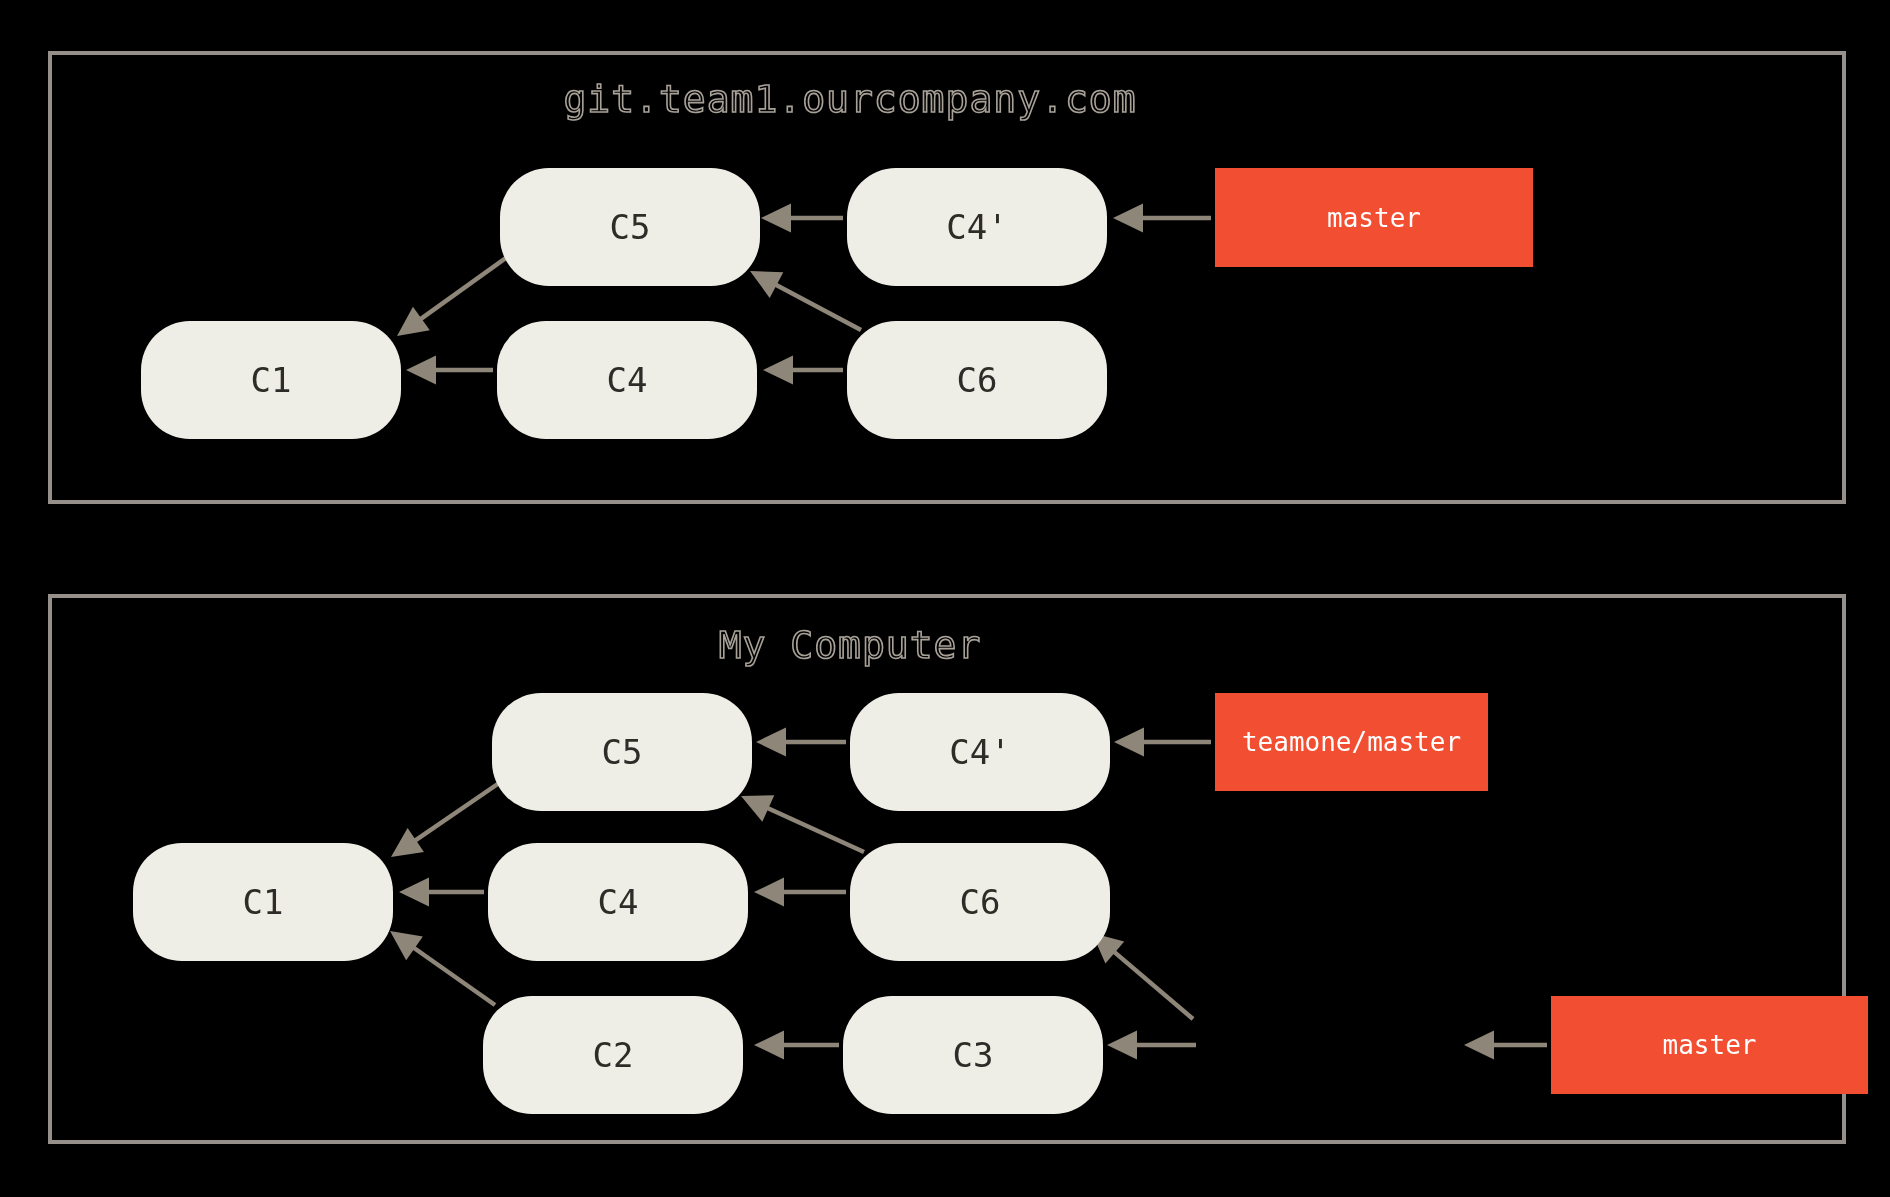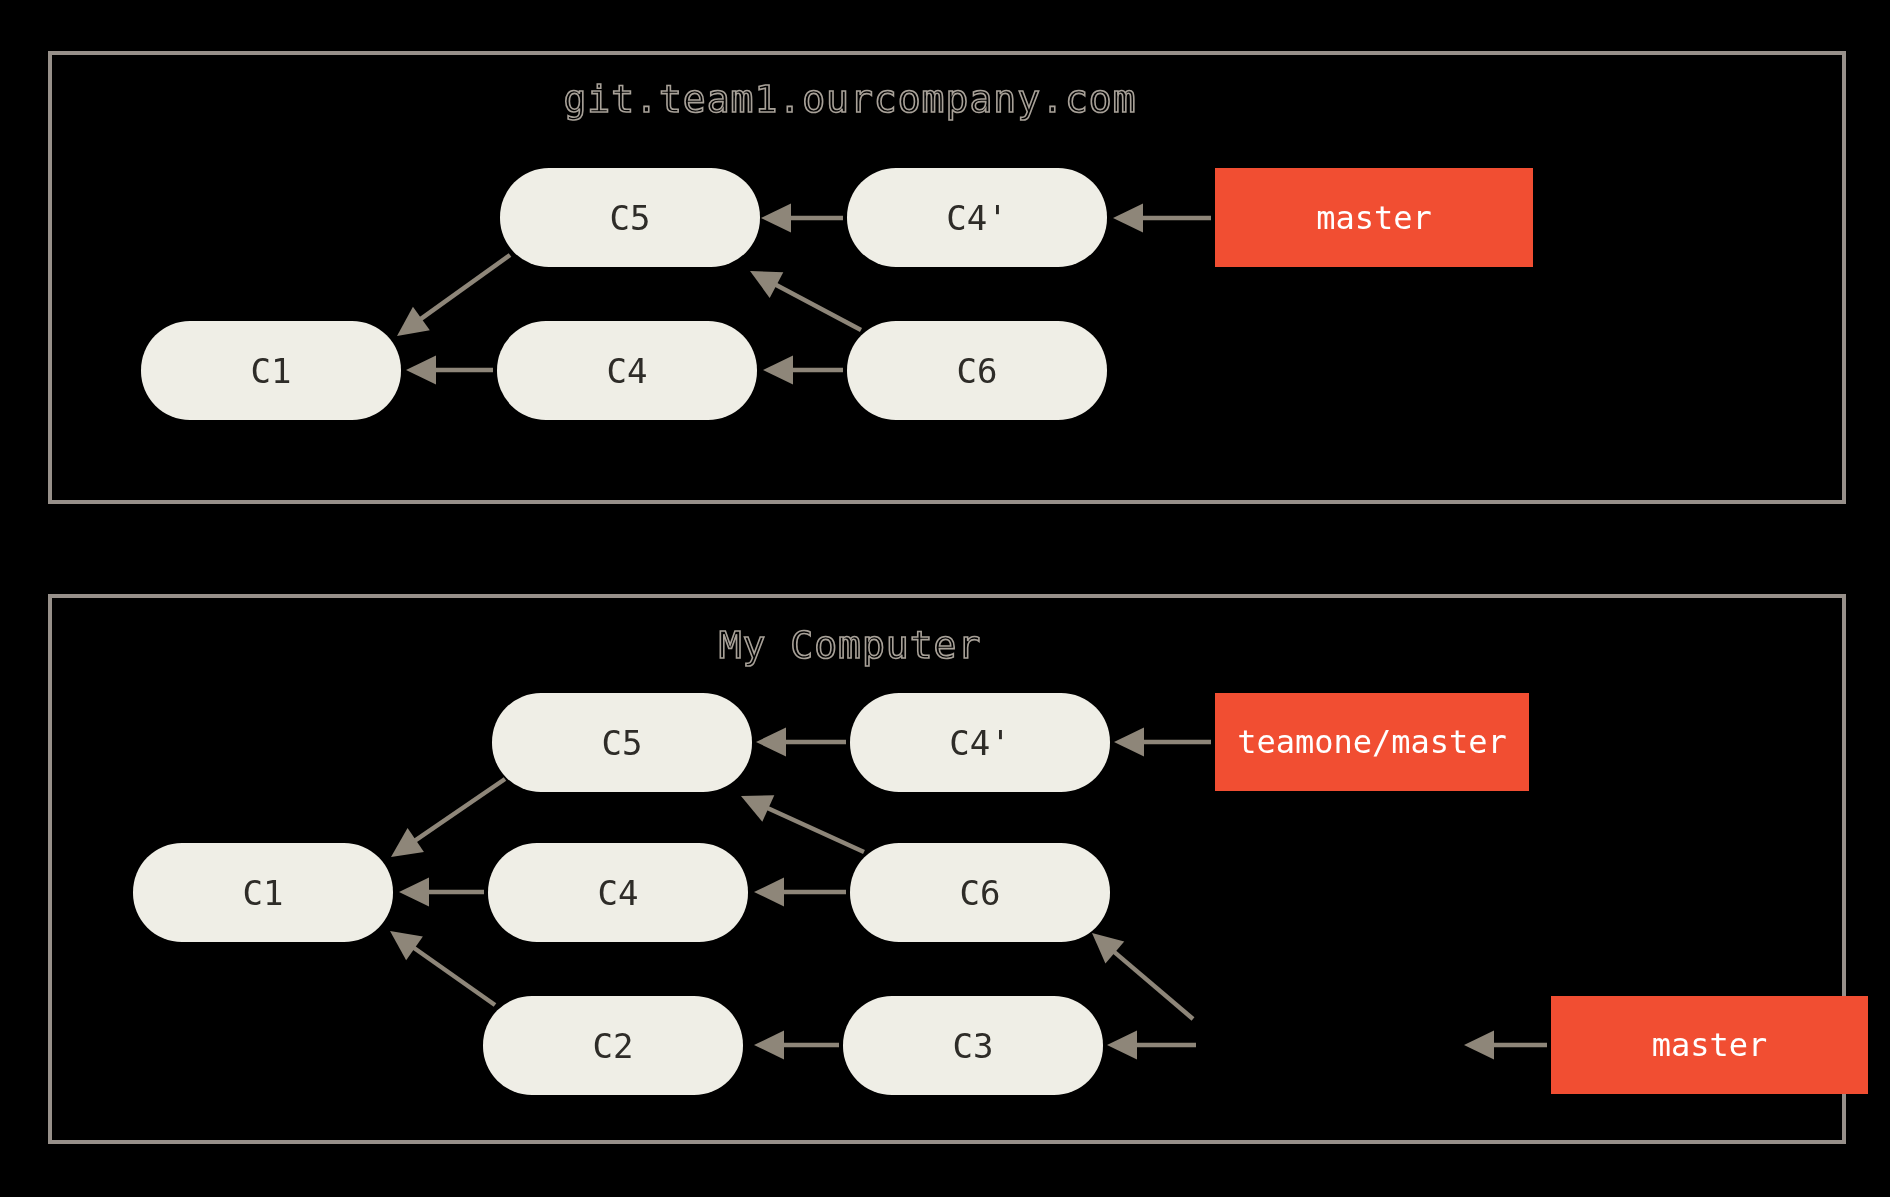--- a/index.html
+++ b/index.html
@@ -17,29 +17,29 @@
   .repo-title{position:absolute;left:0;width:1890px;height:64px;z-index:1;pointer-events:none;}
   #remote-title-svg{top:66px;}
   #local-title-svg{top:612px;}
   .outline-text{
     font-family:"DejaVu Sans Mono", monospace;font-size:38px;
     fill:#000;stroke:#A8A198;stroke-width:1.6px;letter-spacing:1px;
   }
   #edges-svg{position:absolute;left:0;top:0;z-index:2;pointer-events:none;}
   #nodes-layer{position:absolute;left:0;top:0;width:100%;height:100%;z-index:3;pointer-events:none;}
   .commit-node{
-    position:absolute;width:260px;height:99px;border-radius:49px;
+    position:absolute;width:260px;height:118px;border-radius:49px;
     background:#EFEEE6;color:#2E2C28;
     display:flex;align-items:center;justify-content:center;
     font-size:34px;font-family:"DejaVu Sans Mono", monospace;
   }
   .branch-label{
     position:absolute;background:#F14E32;color:#FFFFFF;
     display:flex;align-items:center;justify-content:center;
-    font-size:32px;font-family:"DejaVu Sans Mono", monospace;
+    font-size:26px;font-family:"DejaVu Sans Mono", monospace;
   }
   .edge-line{stroke:#8E8679;stroke-width:4.5px;}
   .edge-head{fill:#8E8679;}
 </style>
 </head>
 <body>
 
 <div id="stage">
 
   <section class="repo-box" id="remote-box"></section>
@@ -131,17 +131,17 @@
       <div class="commit-node" style="left: 497px; top: 321px;">C4</div>
       <div class="commit-node" style="left: 847px; top: 321px;">C6</div>
       <div class="branch-label" style="left: 1215px; top: 168px; width: 318px; height: 99px;">master</div>
       <div class="commit-node" style="left: 492px; top: 693px;">C5</div>
       <div class="commit-node" style="left: 850px; top: 693px;">C4'</div>
       <div class="commit-node" style="left: 133px; top: 843px;">C1</div>
       <div class="commit-node" style="left: 488px; top: 843px;">C4</div>
       <div class="commit-node" style="left: 850px; top: 843px;">C6</div>
       <div class="commit-node" style="left: 483px; top: 996px;">C2</div>
       <div class="commit-node" style="left: 843px; top: 996px;">C3</div>
-      <div class="branch-label" style="left: 1215px; top: 693px; width: 314px; height: 98px;">teamone/master</div>
+      <div class="branch-label" style="left: 1215px; top: 693px; width: 273px; height: 98px;">teamone/master</div>
       <div class="branch-label" style="left: 1551px; top: 996px; width: 317px; height: 98px;">master</div>
     </div>
 
 </div>
 
 </body></html>

